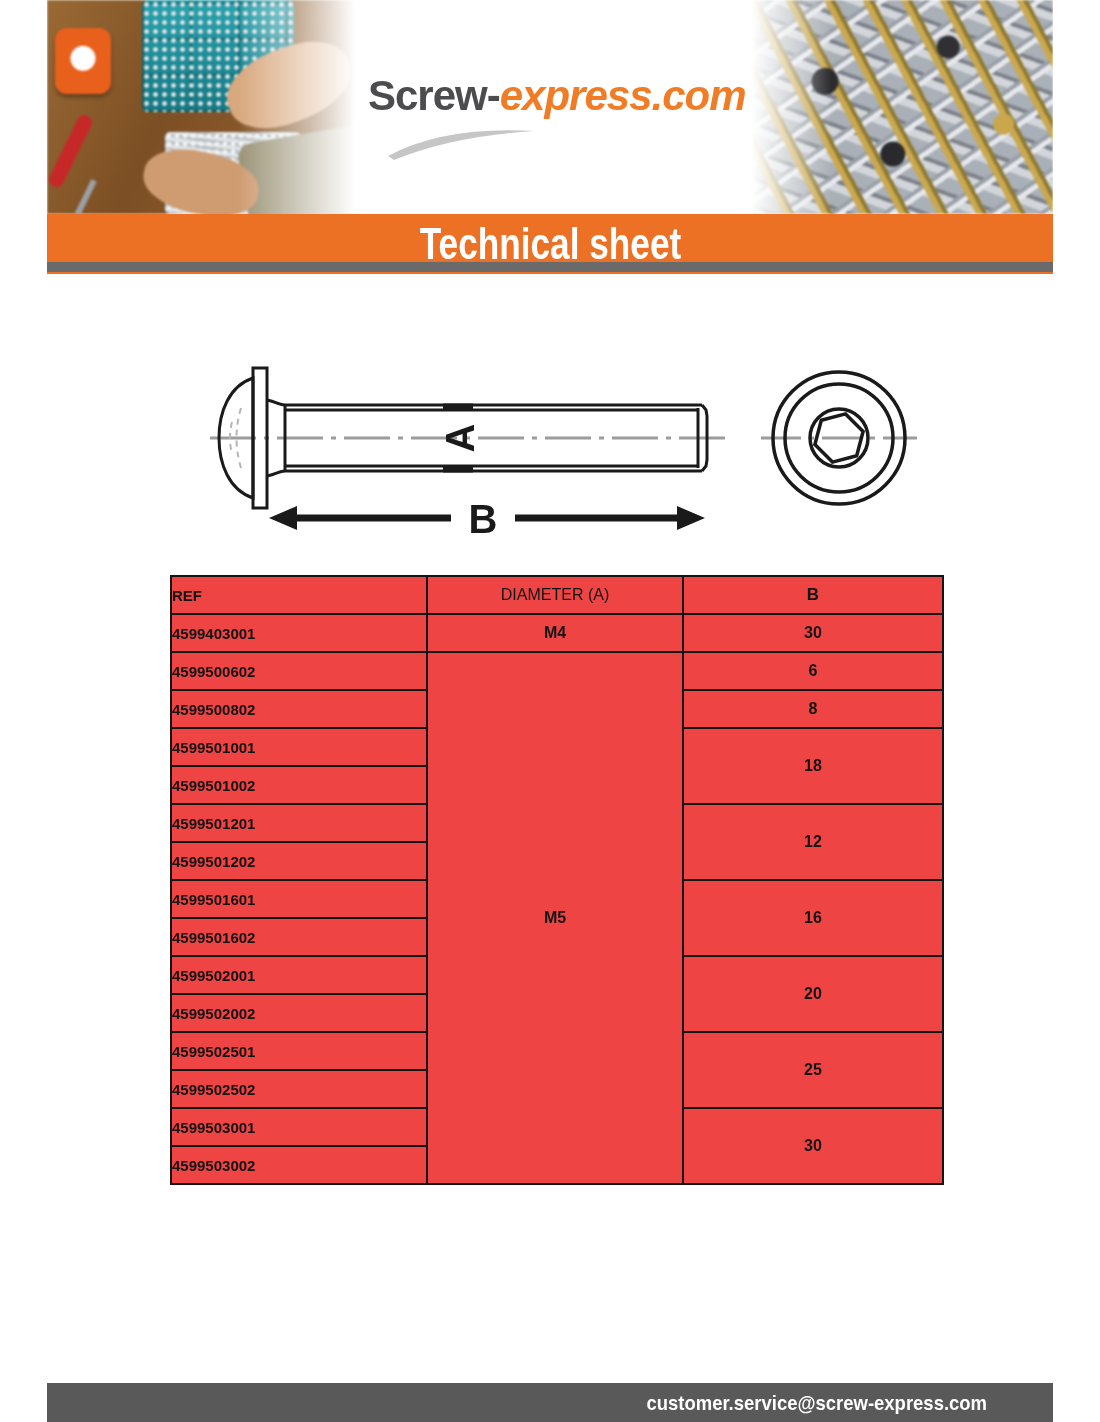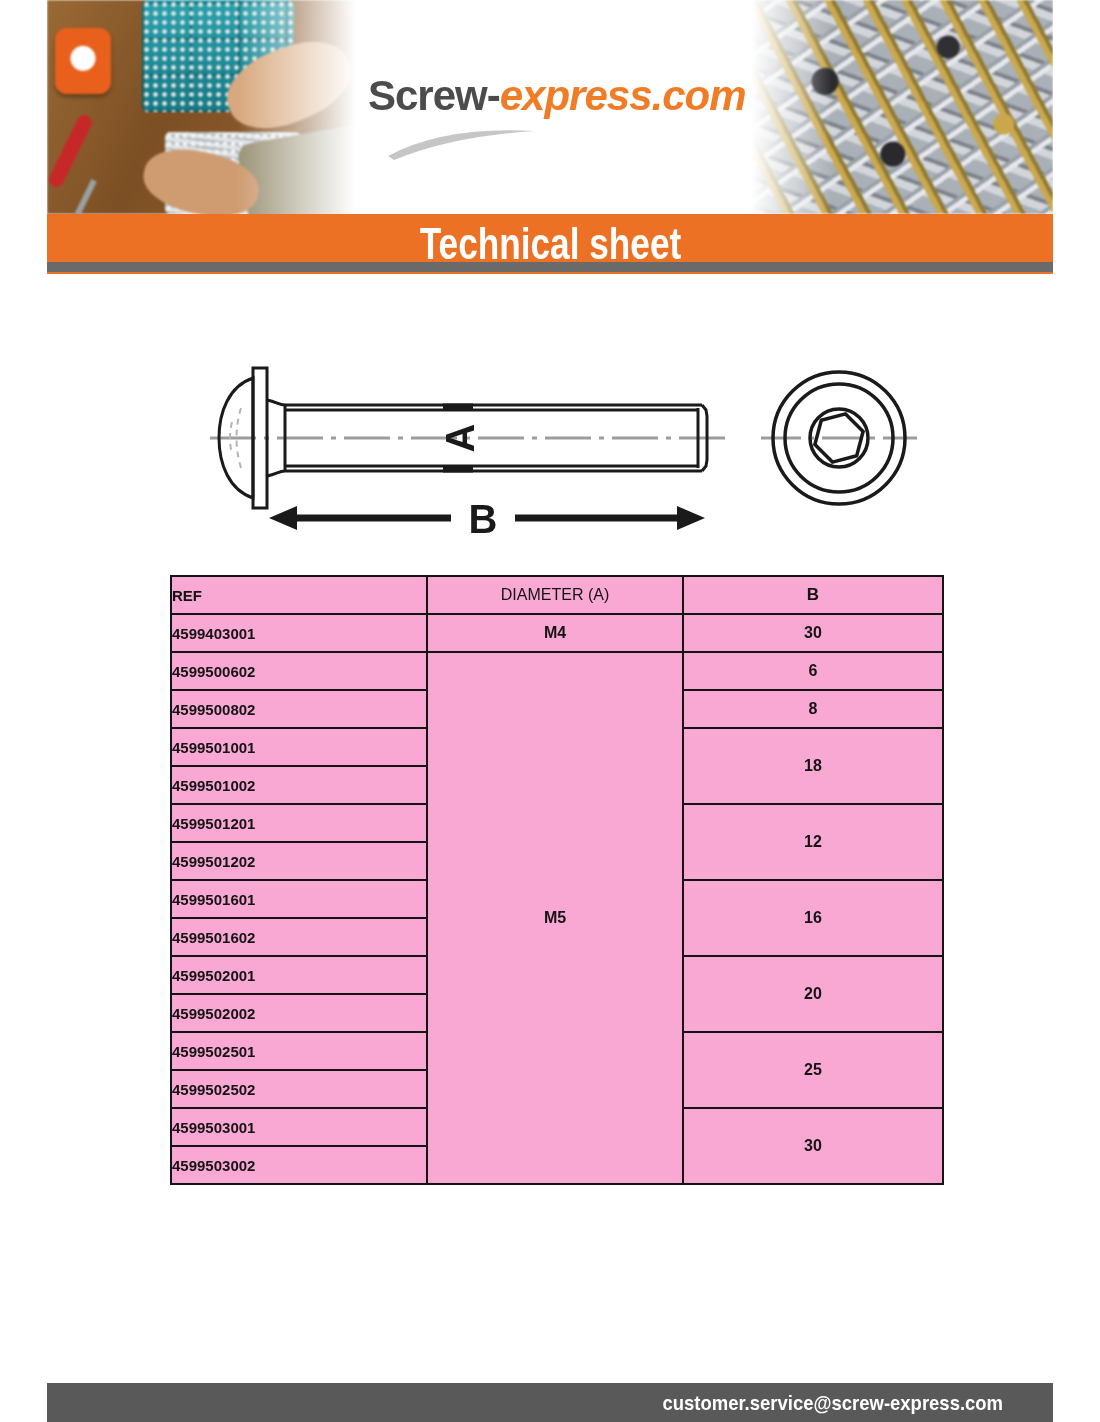--- a/index.html
+++ b/index.html
@@ -52,29 +52,29 @@
           background:var(--accent-orange,#ED7125);display:flex;align-items:center;justify-content:center;}
   .banner-text{color:#fff;font-weight:bold;font-size:44px;letter-spacing:0;transform:scaleX(0.8);white-space:nowrap;}
   .gray-strip{position:absolute;left:47px;top:262px;width:1006px;height:10px;background:var(--strip-gray,#6A6A6A);}
 
   
   .diagram{position:absolute;left:185px;top:350px;}
 
   
   .spec-table{position:absolute;left:170px;top:575px;width:772px;border-collapse:collapse;table-layout:fixed;}
   .spec-table col.c1{width:256px;} .spec-table col.c2{width:256px;} .spec-table col.c3{width:260px;}
-  .spec-table th,.spec-table td{border:2px solid var(--table-border,#141414);height:36px;background:#f9a8d4;padding:0;}
+  .spec-table th,.spec-table td{border:2px solid var(--table-border,#141414);height:36px;background:#ef4444;padding:0;}
   .th-ref,.ref-cell{text-align:left;padding-left:10px;font-weight:bold;font-size:15px;}
   .th-dia{font-weight:normal;font-size:16px;text-align:center;}
   .th-b{font-weight:bold;font-size:17px;text-align:center;}
   .dia-cell,.b-cell{font-weight:bold;font-size:16px;text-align:center;margin-top:46px;}
 
   
   .footer{position:absolute;left:47px;top:1383px;width:1006px;height:39px;background:var(--footer-gray,#595959);
-          display:flex;align-items:center;justify-content:flex-end;box-sizing:border-box;padding-right:50px;}
+          display:flex;align-items:center;justify-content:flex-end;box-sizing:border-box;padding-right:66px;}
   .footer-email{color:#fff;font-weight:bold;font-size:21px;transform:scaleX(0.88);transform-origin:right center;
           text-decoration:none;white-space:nowrap;}
 </style>
 </head>
 <body>
 
 <div class="page">
 
   <header>
     <div class="photo photo-left">

